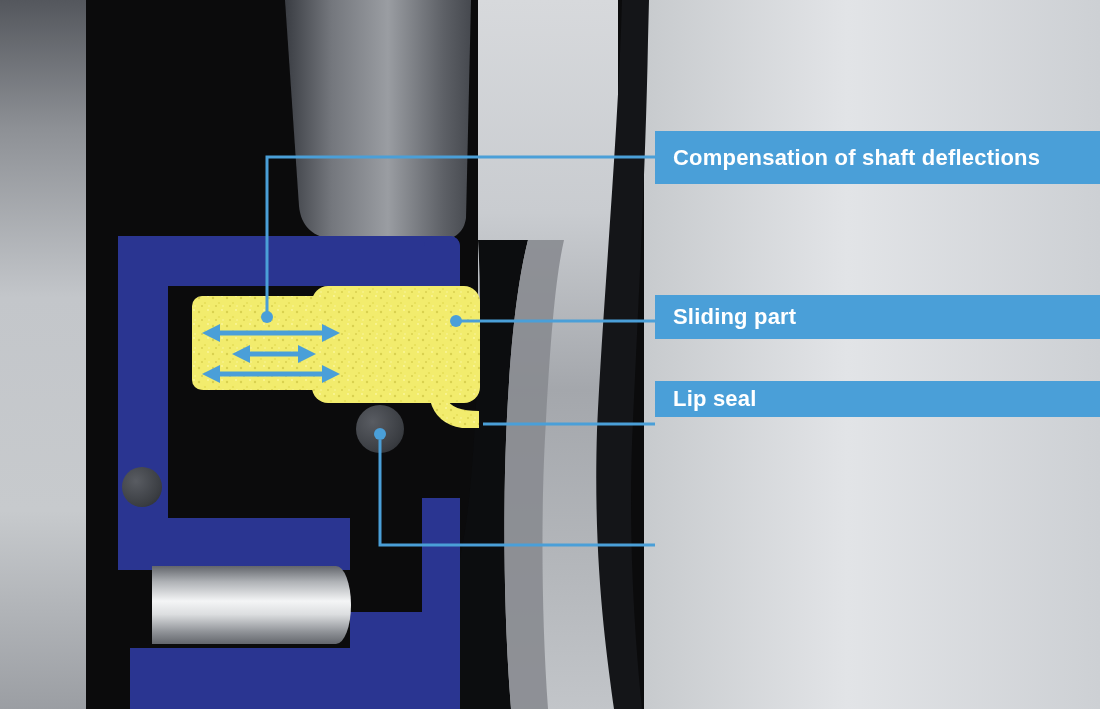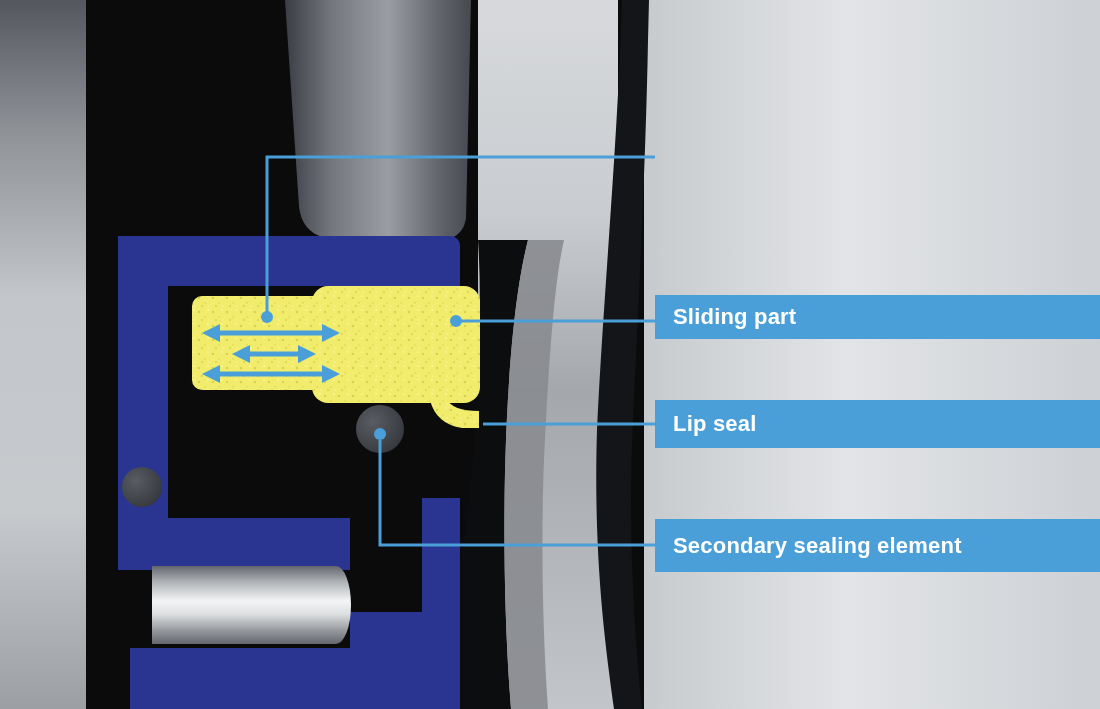--- a/index.html
+++ b/index.html
@@ -145,26 +145,26 @@
       <path class="leader" d="M 655,321 H 460"></path>
       <circle class="leader-dot" cx="456" cy="321" r="6"></circle>
 
       <path class="leader" d="M 655,424 H 483"></path>
 
       <path class="leader" d="M 655,545 H 380 V 440"></path>
       <circle class="leader-dot" cx="380" cy="434" r="6"></circle>
     </g>
   </svg>
 
+  <div class="label-bar" style="top:131px;height:53px">
+    <span>Compensation of shaft deflections</span>
+  </div>
 
   <div class="label-bar" style="top:295px;height:44px">
     <span>Sliding part</span>
   </div>
 
-  <div class="label-bar" style="top:400px;height:48px">
+  <div class="label-bar" style="top:381px;height:36px">
     <span>Lip seal</span>
   </div>
 
-  <div class="label-bar" style="top:519px;height:53px">
-    <span>Secondary sealing element</span>
-  </div>
 
 </div>
 
 </body></html>

